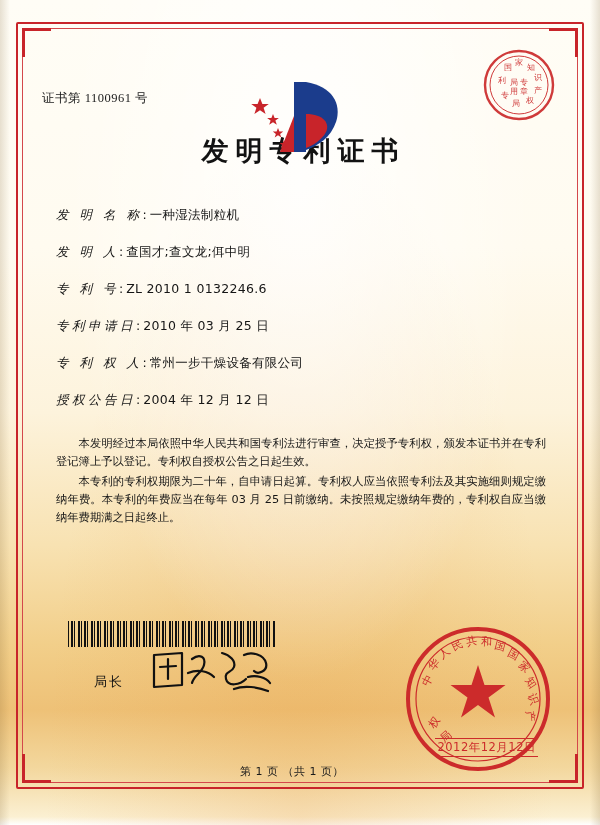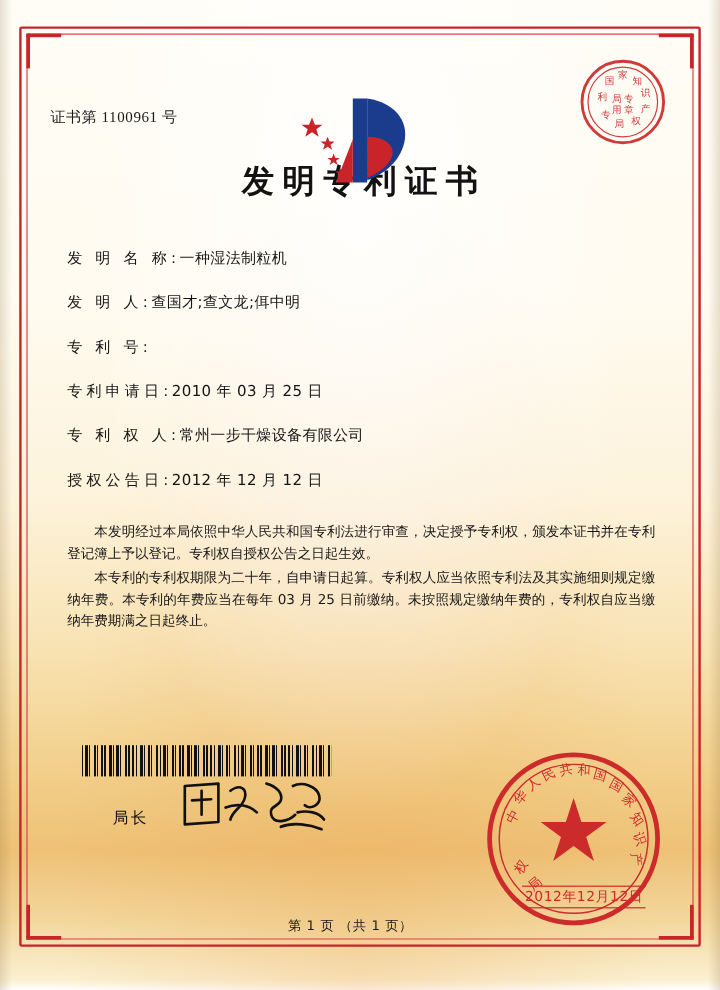--- a/index.html
+++ b/index.html
@@ -119,20 +119,21 @@
     display: flex;
     align-items: baseline;
     margin-bottom: 20px;
     font-size: 12.5px;
     color: #151515;
   }
   .field-label {
     flex: 0 0 auto;
     letter-spacing: 3.5px;
     white-space: nowrap;
+    font-style: italic;
   }
   .field-sep {
     margin: 0 1px 0 0;
   }
   .field-value {
     flex: 1 1 auto;
     letter-spacing: 0.3px;
     padding-left: 2px;
   }
 
@@ -274,35 +275,36 @@
         <span class="field-value">一种湿法制粒机</span>
       </div>
       <div class="field-row">
         <span class="field-label">发  明  人</span>
         <span class="field-sep">:</span>
         <span class="field-value">查国才;查文龙;佴中明</span>
       </div>
       <div class="field-row">
         <span class="field-label">专  利  号</span>
         <span class="field-sep">:</span>
+        <span class="field-value">ZL 2010 1 0132246.6</span>
       </div>
       <div class="field-row">
         <span class="field-label">专利申请日</span>
         <span class="field-sep">:</span>
         <span class="field-value">2010 年 03 月 25 日</span>
       </div>
       <div class="field-row">
         <span class="field-label">专 利 权 人</span>
         <span class="field-sep">:</span>
         <span class="field-value">常州一步干燥设备有限公司</span>
       </div>
       <div class="field-row">
         <span class="field-label">授权公告日</span>
         <span class="field-sep">:</span>
-        <span class="field-value">2012 年 12 月 12 日</span>
+        <span class="field-value">2004 年 12 月 12 日</span>
       </div>
     </div>
 
     <div class="body-text">
       <p>本发明经过本局依照中华人民共和国专利法进行审查，决定授予专利权，颁发本证书并在专利登记簿上予以登记。专利权自授权公告之日起生效。</p>
       <p>本专利的专利权期限为二十年，自申请日起算。专利权人应当依照专利法及其实施细则规定缴纳年费。本专利的年费应当在每年 03 月 25 日前缴纳。未按照规定缴纳年费的，专利权自应当缴纳年费期满之日起终止。</p>
     </div>
 
     <div class="barcode"></div>
 

